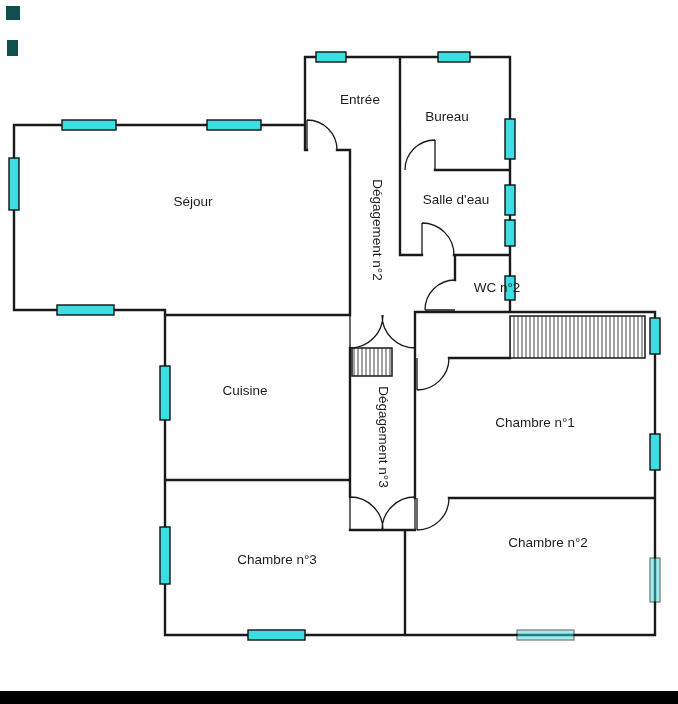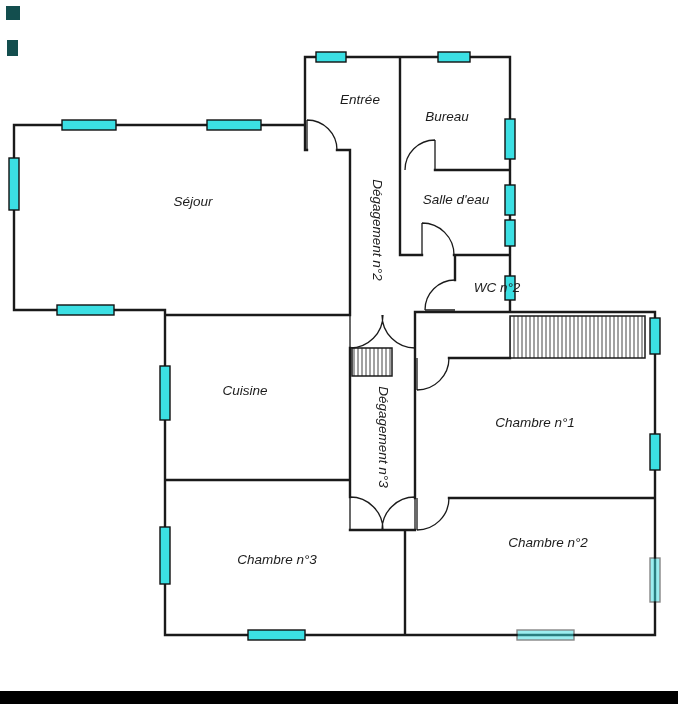--- a/index.html
+++ b/index.html
@@ -7,21 +7,20 @@
     padding: 0;
     background: #ffffff;
     font-family: "Liberation Sans", sans-serif;
   }
   .stage {
     position: relative;
     width: 678px;
     height: 704px;
     background: #ffffff;
     overflow: hidden;
-    font-style: italic;
   }
   svg { display: block; }
   .room-label {
     font-family: "Liberation Sans", sans-serif;
     font-size: 13.5px;
     fill: #1c1c1c;
   }
 </style>
 </head>
 <body>

